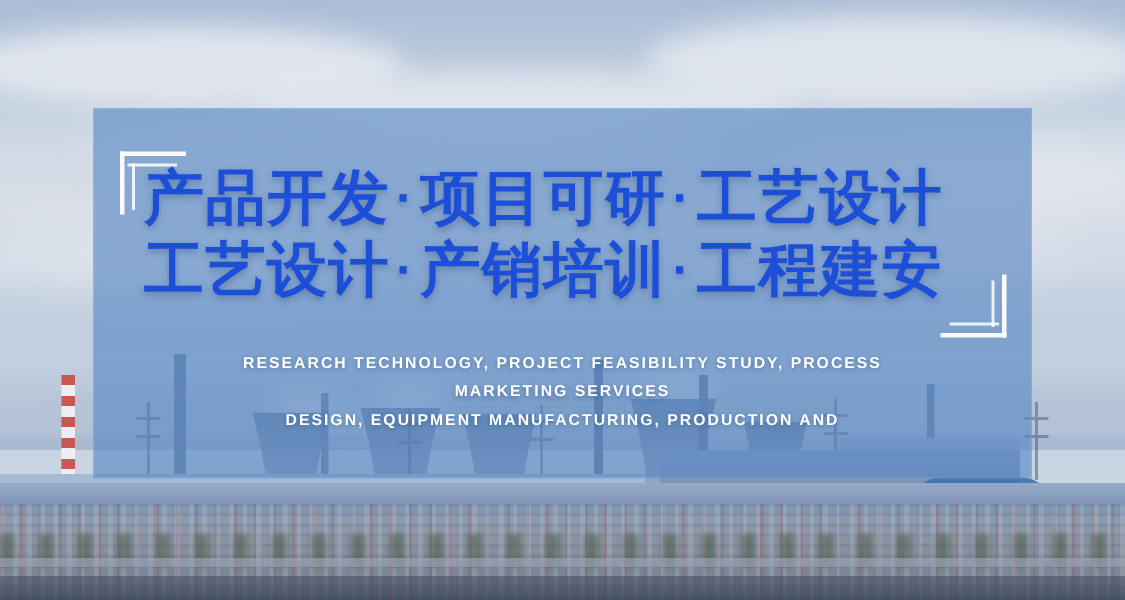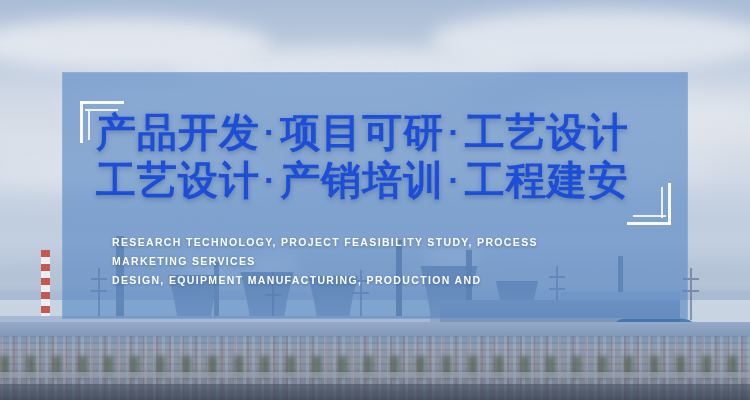--- a/index.html
+++ b/index.html
@@ -141,21 +141,21 @@
     color:#1d4ed8;font-weight:bold;font-size:40px;line-height:48px;
     letter-spacing:1px;white-space:nowrap;
     text-shadow:0 2px 5px rgba(30,60,100,.35);
   }
   .headline .ln{display:block;}
   .headline .dot{padding:0 4px;font-size:34px;vertical-align:2px;}
 
   .subtitle{
     position:absolute;left:112px;top:233px;width:526px;
     color:#ffffff;font-weight:bold;font-size:10.5px;line-height:19px;
-    letter-spacing:1.35px;text-align:left;
+    letter-spacing:1.35px;text-align:center;
     text-shadow:0 1px 3px rgba(30,60,100,.4);
   }
   .subtitle .sl{display:block;}
 </style>
 </head>
 <body>
 
 <div class="banner">
 
   <div class="photo">

